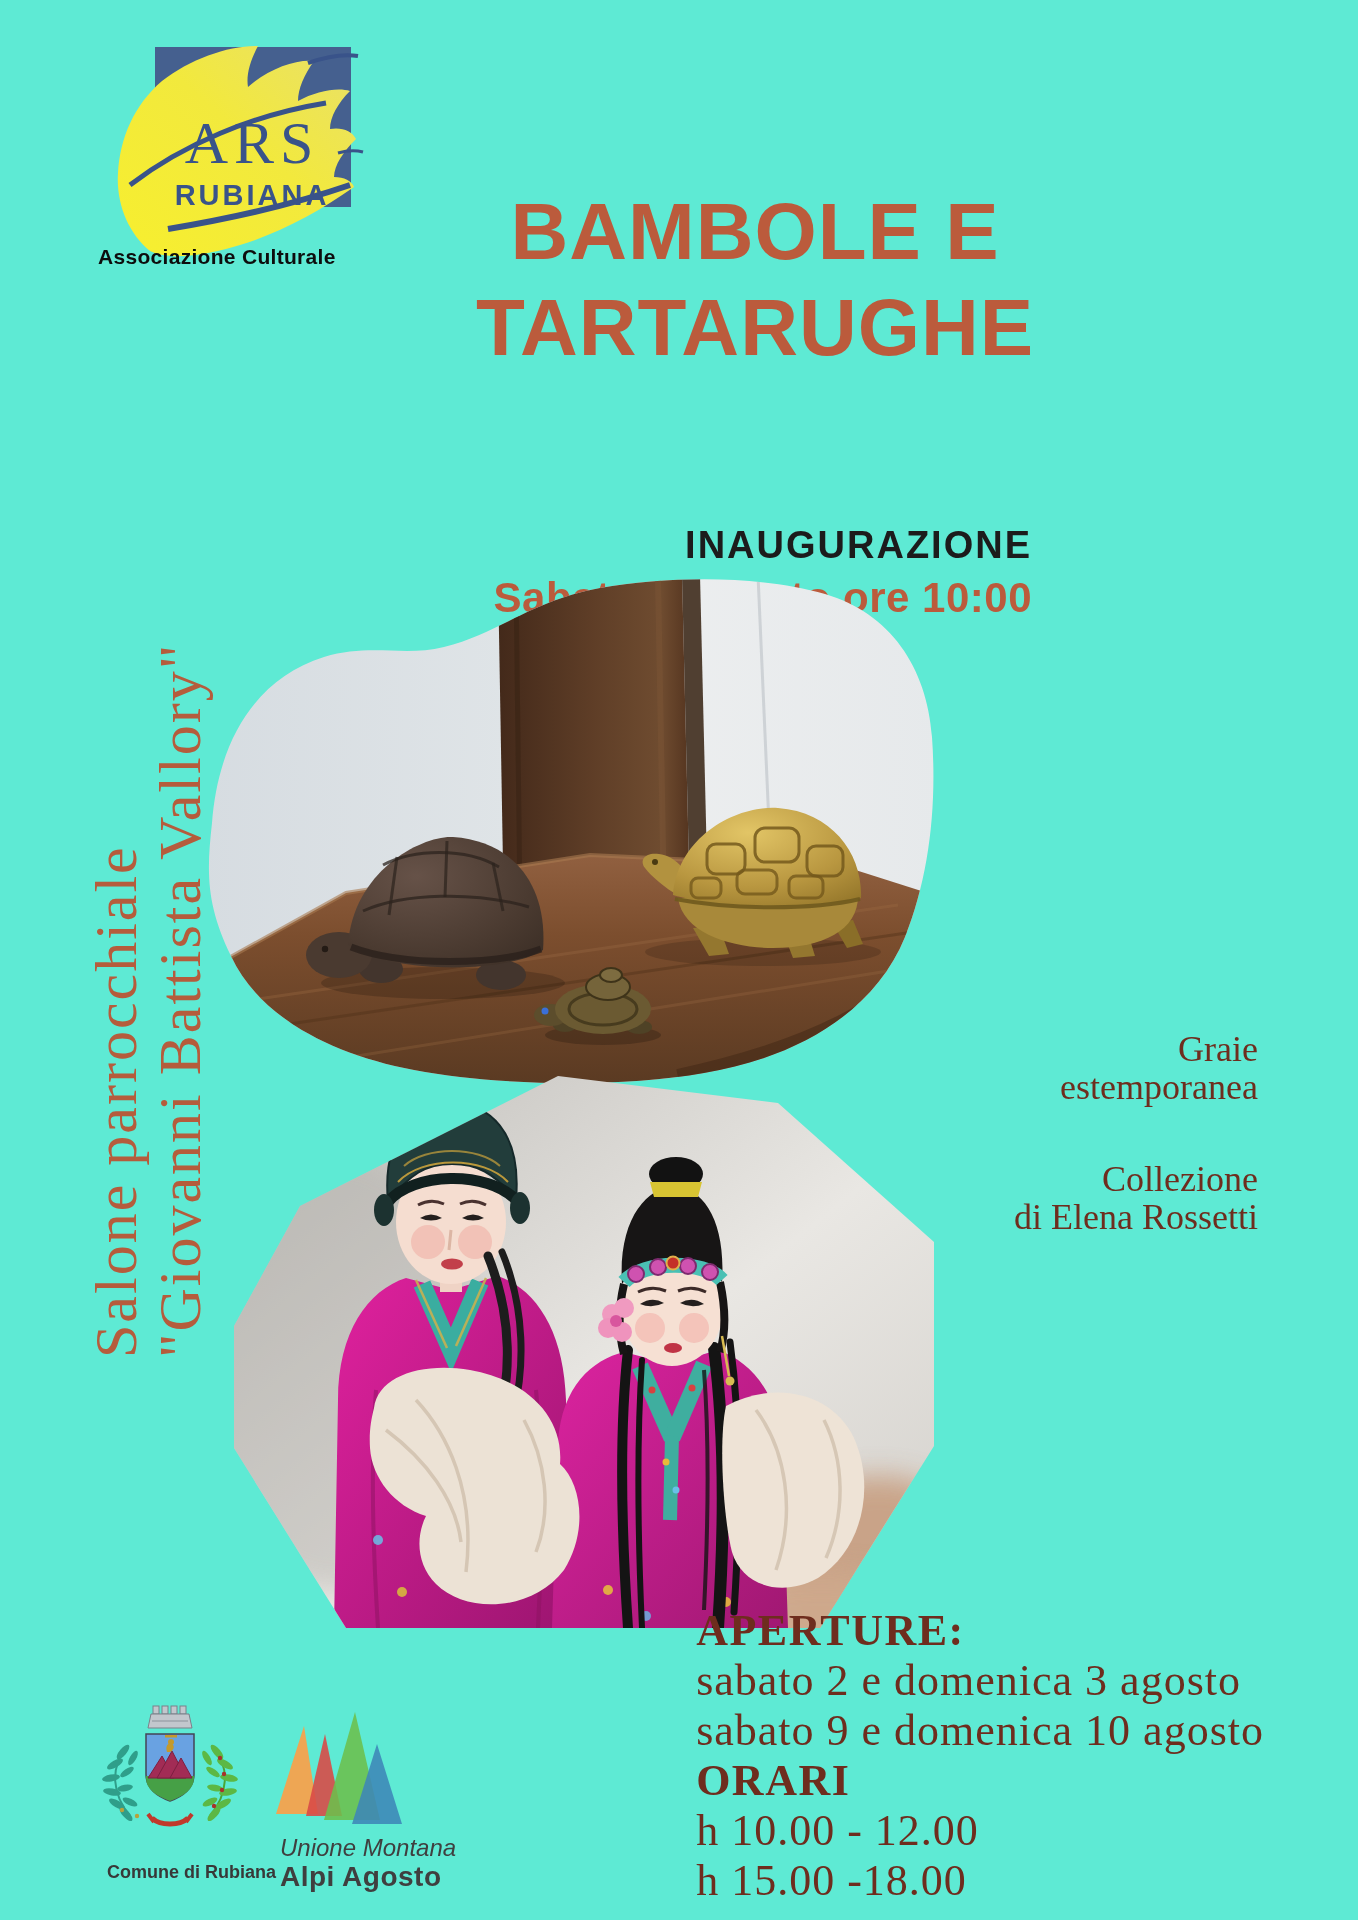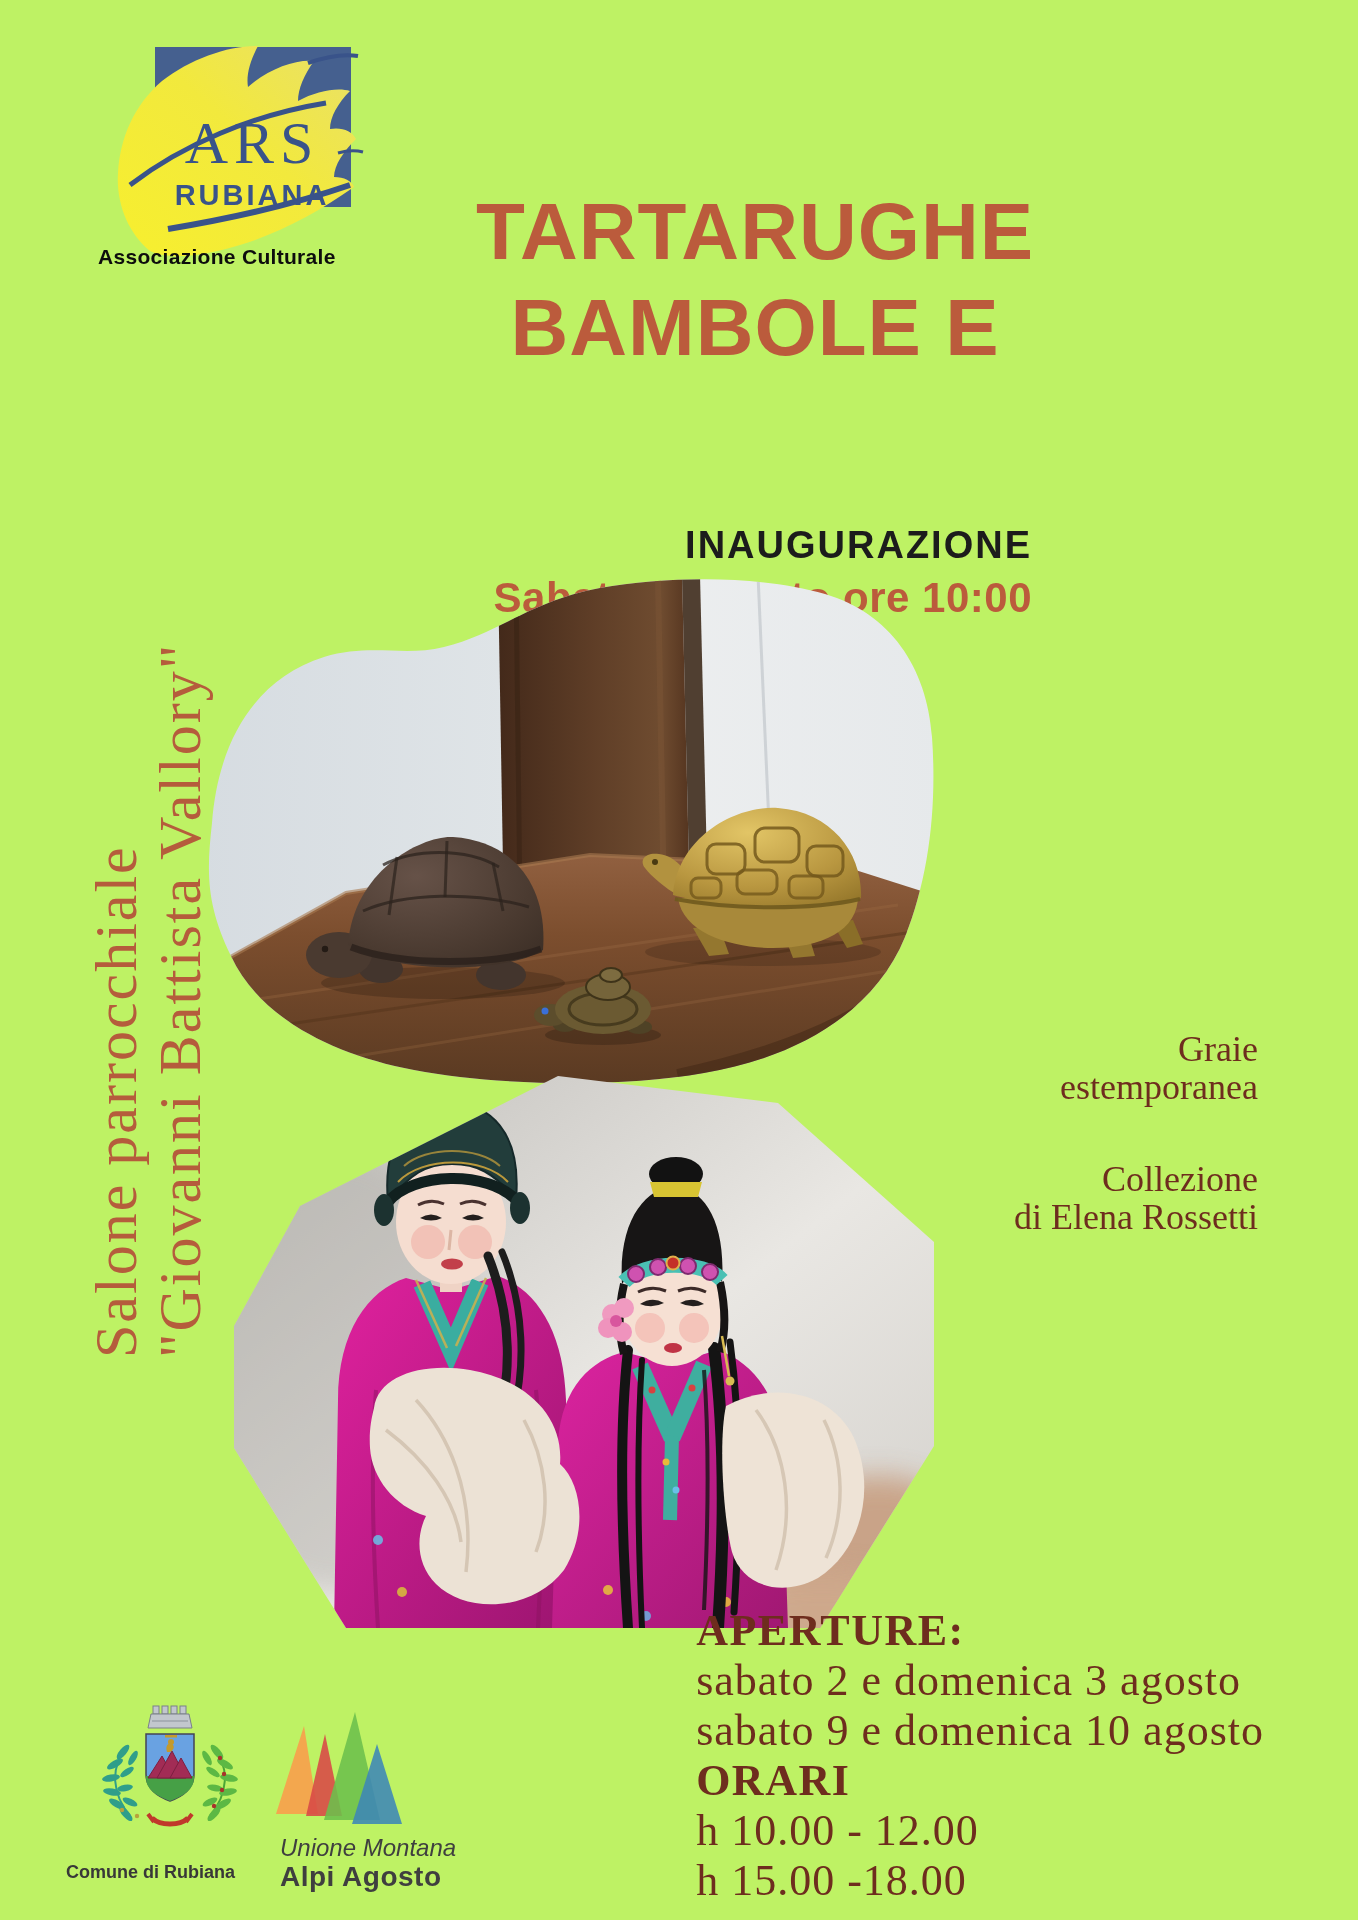--- a/index.html
+++ b/index.html
@@ -4,21 +4,21 @@
 <style>
   :root{
     --accent-rust:#bb5b3c;
     --text-maroon:#6e2d1e;
     --logo-blue:#45608f;
     --logo-yellow:#f2e93d;
     --heading-black:#1c1c1c;
   }
   html,body{margin:0;padding:0;background:#9a9a9a;}
   .poster{
-    position:relative;width:1358px;height:1920px;background:#bef264;
+    position:relative;width:1358px;height:1920px;background:#5eead4;
     overflow:hidden;font-family:"Liberation Sans",sans-serif;margin:0 auto;
   }
   .ars-logo{position:absolute;left:100px;top:33px;width:270px;height:240px;}
   .assoc{
     position:absolute;left:98px;top:245px;width:274px;text-align:left;
     font-size:21px;font-weight:bold;color:#0d0d0d;letter-spacing:.3px;
   }
   .title{
     position:absolute;left:438px;top:184px;width:634px;text-align:center;
     font-weight:bold;font-size:80px;line-height:96px;letter-spacing:1px;
@@ -41,21 +41,21 @@
   }
   .exhibit .block2{margin-top:54px;}
   .openings{
     position:absolute;right:94px;top:1606px;text-align:left;
     font-family:"Liberation Serif",serif;font-size:44px;line-height:50px;
     letter-spacing:1px;color:var(--text-maroon);
   }
   .openings .b{font-weight:bold;letter-spacing:1.5px;}
   .comune-logo{position:absolute;left:96px;top:1698px;width:150px;height:160px;}
   .comune-caption{
-    position:absolute;left:66px;top:1862px;width:210px;text-align:left;
+    position:absolute;left:66px;top:1862px;width:210px;text-align:right;
     font-size:18px;font-weight:bold;color:#383838;
   }
   .alpi-logo{position:absolute;left:274px;top:1710px;width:132px;height:122px;}
   .union-text{position:absolute;left:280px;top:1836px;line-height:1;}
   .union-line1{font-size:24px;color:#3f3f3f;font-style:italic;}
   .union-line2{font-size:28px;font-weight:bold;color:#3f3f3f;margin-top:3px;letter-spacing:.5px;}
 </style>
 </head>
 <body>
 
@@ -78,22 +78,22 @@
     <path d="M 30 152 C 82 112 152 82 226 70" stroke="#39538a" stroke-width="5" fill="none"></path>
     <path d="M 68 196 C 128 186 198 170 250 152" stroke="#39538a" stroke-width="6" fill="none"></path>
     <path d="M 208 30 C 228 23 246 21 258 23" stroke="#39538a" stroke-width="4" fill="none"></path>
     <path d="M 238 120 C 248 117 256 117 263 119" stroke="#39538a" stroke-width="3" fill="none"></path>
     <text x="152" y="130" text-anchor="middle" style="font-family:'Liberation Serif',serif;font-size:60px;letter-spacing:6px;fill:#39538a">ARS</text>
     <text x="152" y="172" text-anchor="middle" style="font-family:'Liberation Sans',sans-serif;font-size:29px;font-weight:bold;letter-spacing:3px;fill:#39538a">RUBIANA</text>
   </svg>
   <div class="assoc">Associazione Culturale</div>
 
   <div class="title">
+    <div>BAMBOLE E</div>
     <div>TARTARUGHE</div>
-    <div>BAMBOLE E</div>
   </div>
 
   <div class="inaug">
     <div class="inaug-h">INAUGURAZIONE</div>
     <div class="inaug-d">Sabato 2 Agosto ore 10:00</div>
   </div>
 
   <div class="venue">
     <div>Salone parrocchiale</div>
     <div>"Giovanni Battista Vallory"</div>

